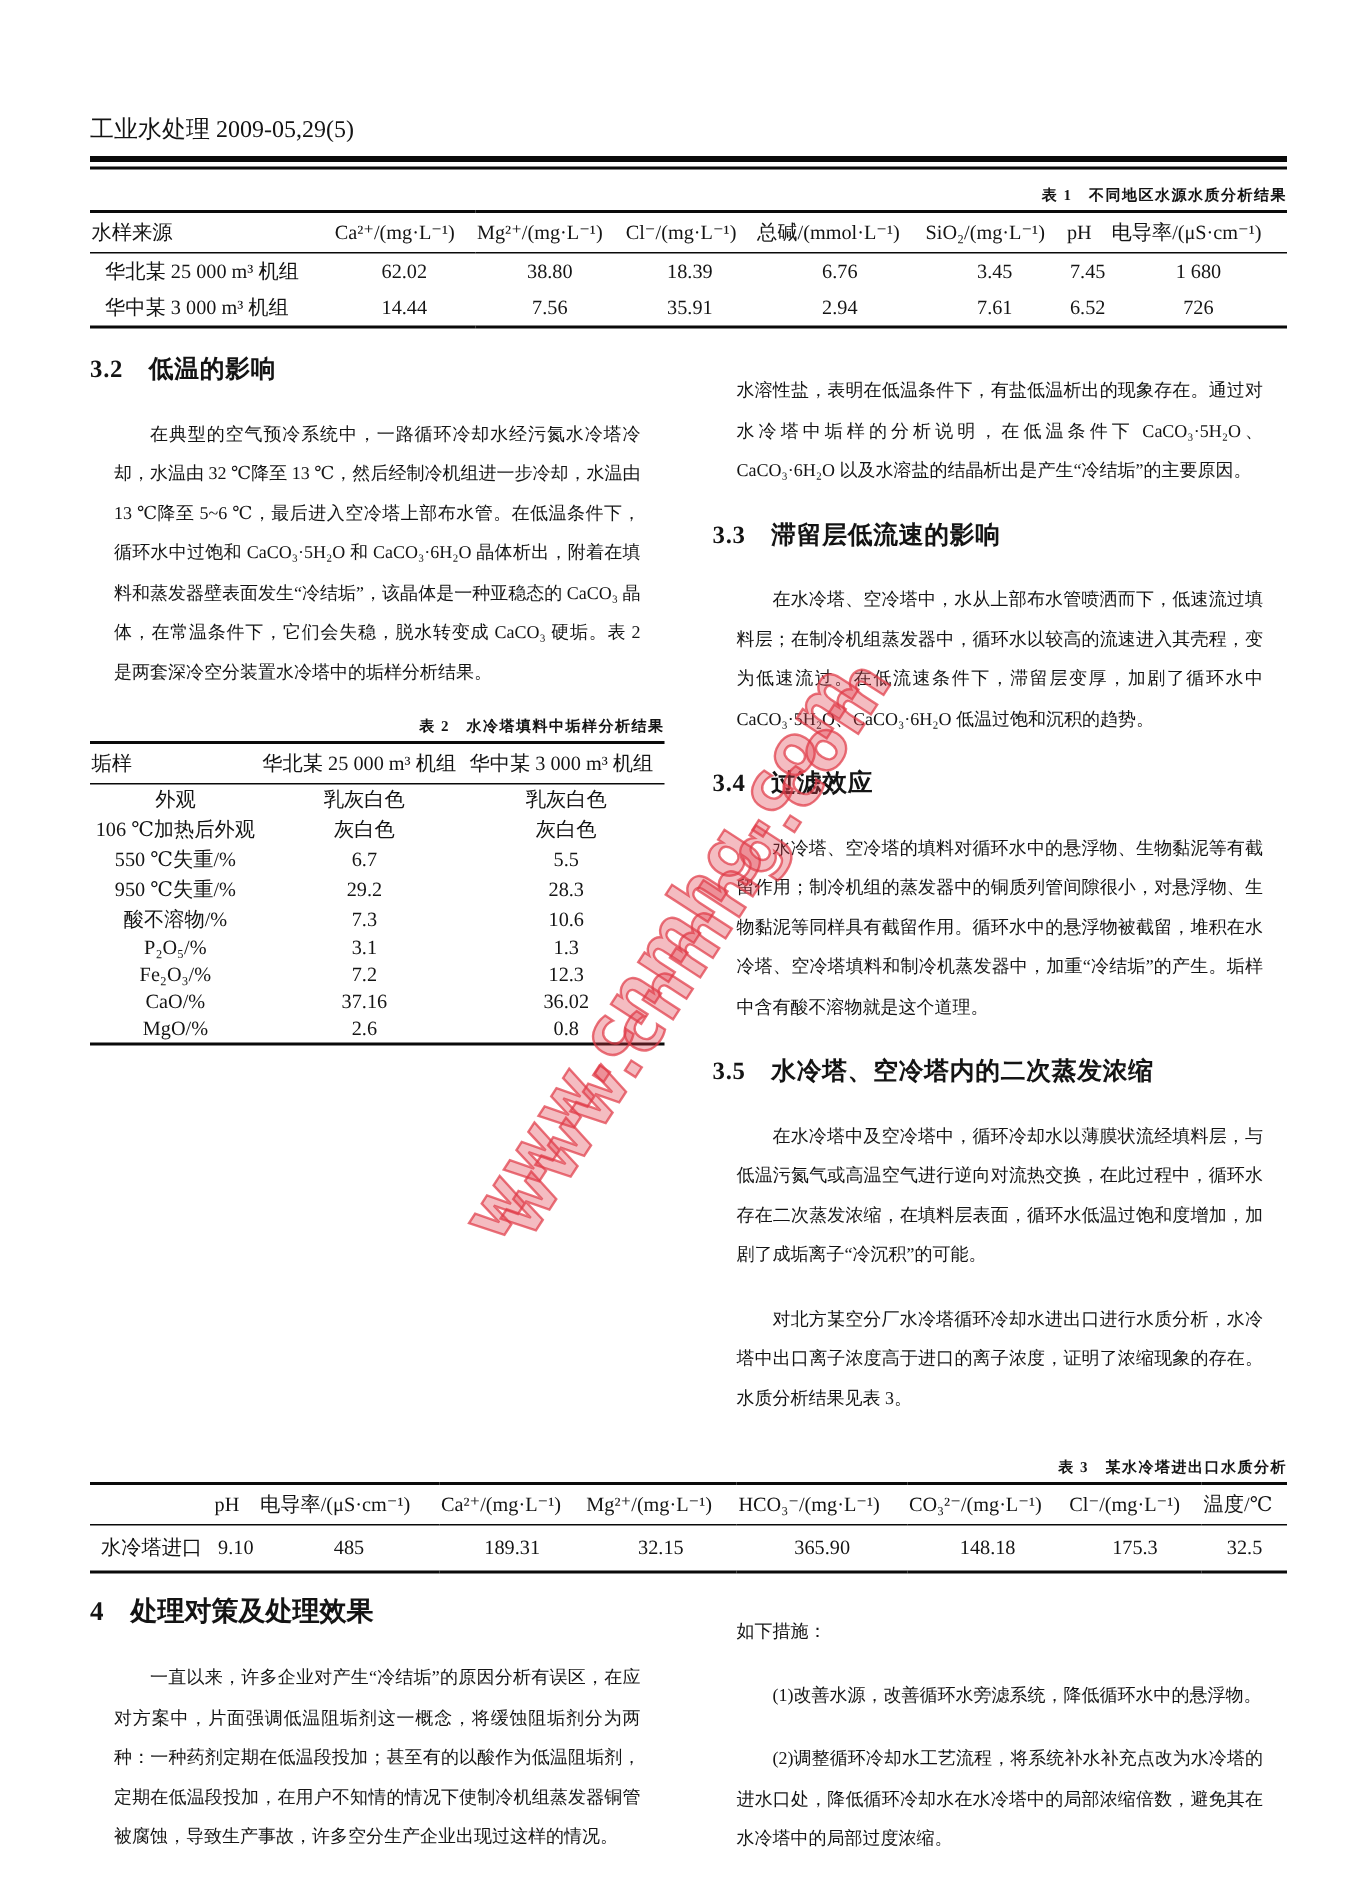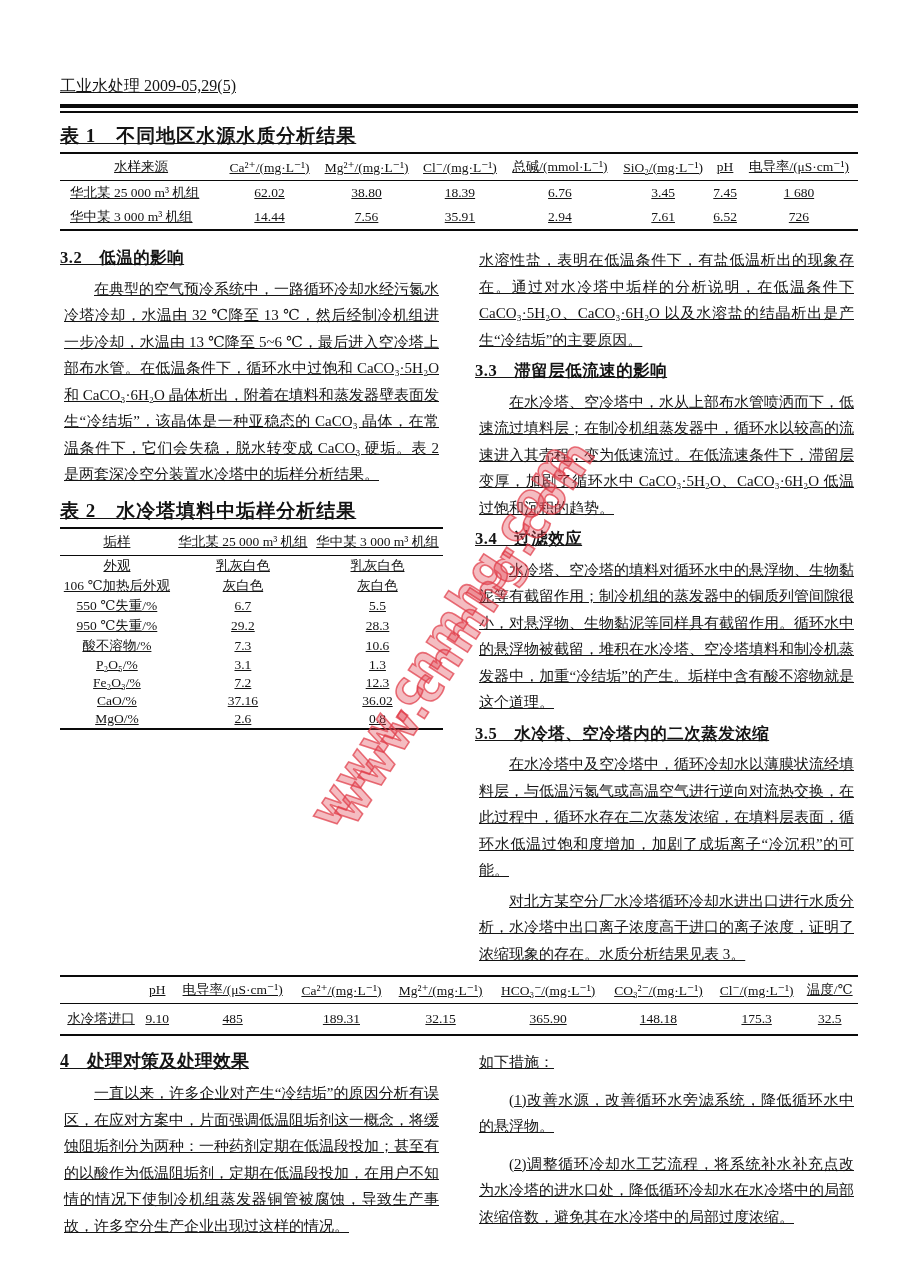--- a/index.html
+++ b/index.html
@@ -1,42 +1,42 @@
 <!DOCTYPE html>
 <html lang="zh"><head>
 <meta charset="utf-8">
 <style>
   html,body { margin:0; padding:0; background:#ffffff; }
   .page {
     position:relative; width:904px; height:1262px; overflow:hidden;
     box-sizing:border-box; padding:76px 46px 0 60px; background:#fff;
-    font-family:"Liberation Serif","DejaVu Serif",serif; color:#141414;text-decoration:underline;
+    font-family:"Liberation Serif","DejaVu Serif",serif; color:#141414;
   }
   .header-row { display:flex; justify-content:space-between; align-items:flex-end;
     font-size:16px; margin-bottom:7px; }
   .rule-heavy { height:4px; background:#0a0a0a; }
   .rule-light { height:2px; background:#0a0a0a; margin-top:3px; }
 
-  .tbl-caption { text-align:left; font-weight:bold; font-size:19px;
+  .tbl-caption { text-align:right; font-weight:bold; font-size:10px;
     margin:10px 0 3px; letter-spacing:1px; }
   table.tbl { width:100%; border-collapse:collapse; font-size:13.5px;
     border-top:2.5px solid #0a0a0a; border-bottom:2.5px solid #0a0a0a; table-layout:auto; }
   .tbl thead tr { border-bottom:1.5px solid #0a0a0a; }
-  .tbl th { font-weight:normal; padding:4px 1px; text-align:center; white-space:nowrap; }
+  .tbl th { font-weight:normal; padding:4px 1px; text-align:left; white-space:nowrap; }
   .tbl td { padding:3px 1px; text-align:center; white-space:nowrap; }
   .tbl1 td:first-child { text-align:left; padding-left:10px; }
   .tbl2 { font-size:14px; }
   .tbl2 td { padding:1px 1px; }
   .tbl3 td { padding:6px 1px; }
 
   .cols { display:flex; gap:32px; margin-top:12px; }
   .col { flex:1; min-width:0; }
   .gap-top { margin-top:6px; }
 
-  .p,.pc,.pi { font-size:15px; line-height:26.5px; text-align:justify; margin:4px;
+  .p,.pc,.pi { font-size:12px; line-height:26.5px; text-align:justify; margin:16px;
     text-justify:inter-ideograph; }
   .p { text-indent:2em; }
   .pi { text-indent:2em; margin-top:11px; }
   .h1 { font-size:18px; font-weight:bold; line-height:29px; margin:2px 0; }
   .h2 { font-size:16.5px; font-weight:bold; line-height:27.5px; margin:1px 0; letter-spacing:0.5px; }
 
   .t3-block { margin-top:4px; }
   .bottom-cols { margin-top:9px; }
 
   .watermark { position:absolute; left:245px; top:612px; width:430px; height:56px;
@@ -168,20 +168,21 @@
           <div class="h2">3.4　过滤效应</div>
           <div class="p">水冷塔、空冷塔的填料对循环水中的悬浮物、生物黏泥等有截留作用；制冷机组的蒸发器中的铜质列管间隙很小，对悬浮物、生物黏泥等同样具有截留作用。循环水中的悬浮物被截留，堆积在水冷塔、空冷塔填料和制冷机蒸发器中，加重“冷结垢”的产生。垢样中含有酸不溶物就是这个道理。</div>
           <div class="h2">3.5　水冷塔、空冷塔内的二次蒸发浓缩</div>
           <div class="p">在水冷塔中及空冷塔中，循环冷却水以薄膜状流经填料层，与低温污氮气或高温空气进行逆向对流热交换，在此过程中，循环水存在二次蒸发浓缩，在填料层表面，循环水低温过饱和度增加，加剧了成垢离子“冷沉积”的可能。</div>
           <div class="p">对北方某空分厂水冷塔循环冷却水进出口进行水质分析，水冷塔中出口离子浓度高于进口的离子浓度，证明了浓缩现象的存在。水质分析结果见表 3。</div>
         </div>
     </div>
   </div>
 
   <div class="t3-block">
+    <div class="tbl-caption">表 3　某水冷塔进出口水质分析</div>
     <table class="tbl tbl3">
         <thead>
           <tr>
             <th></th>
             <th>pH</th>
             <th>电导率/(μS·cm⁻¹)</th>
             <th>Ca²⁺/(mg·L⁻¹)</th>
             <th>Mg²⁺/(mg·L⁻¹)</th>
             <th>HCO₃⁻/(mg·L⁻¹)</th>
             <th>CO₃²⁻/(mg·L⁻¹)</th>

